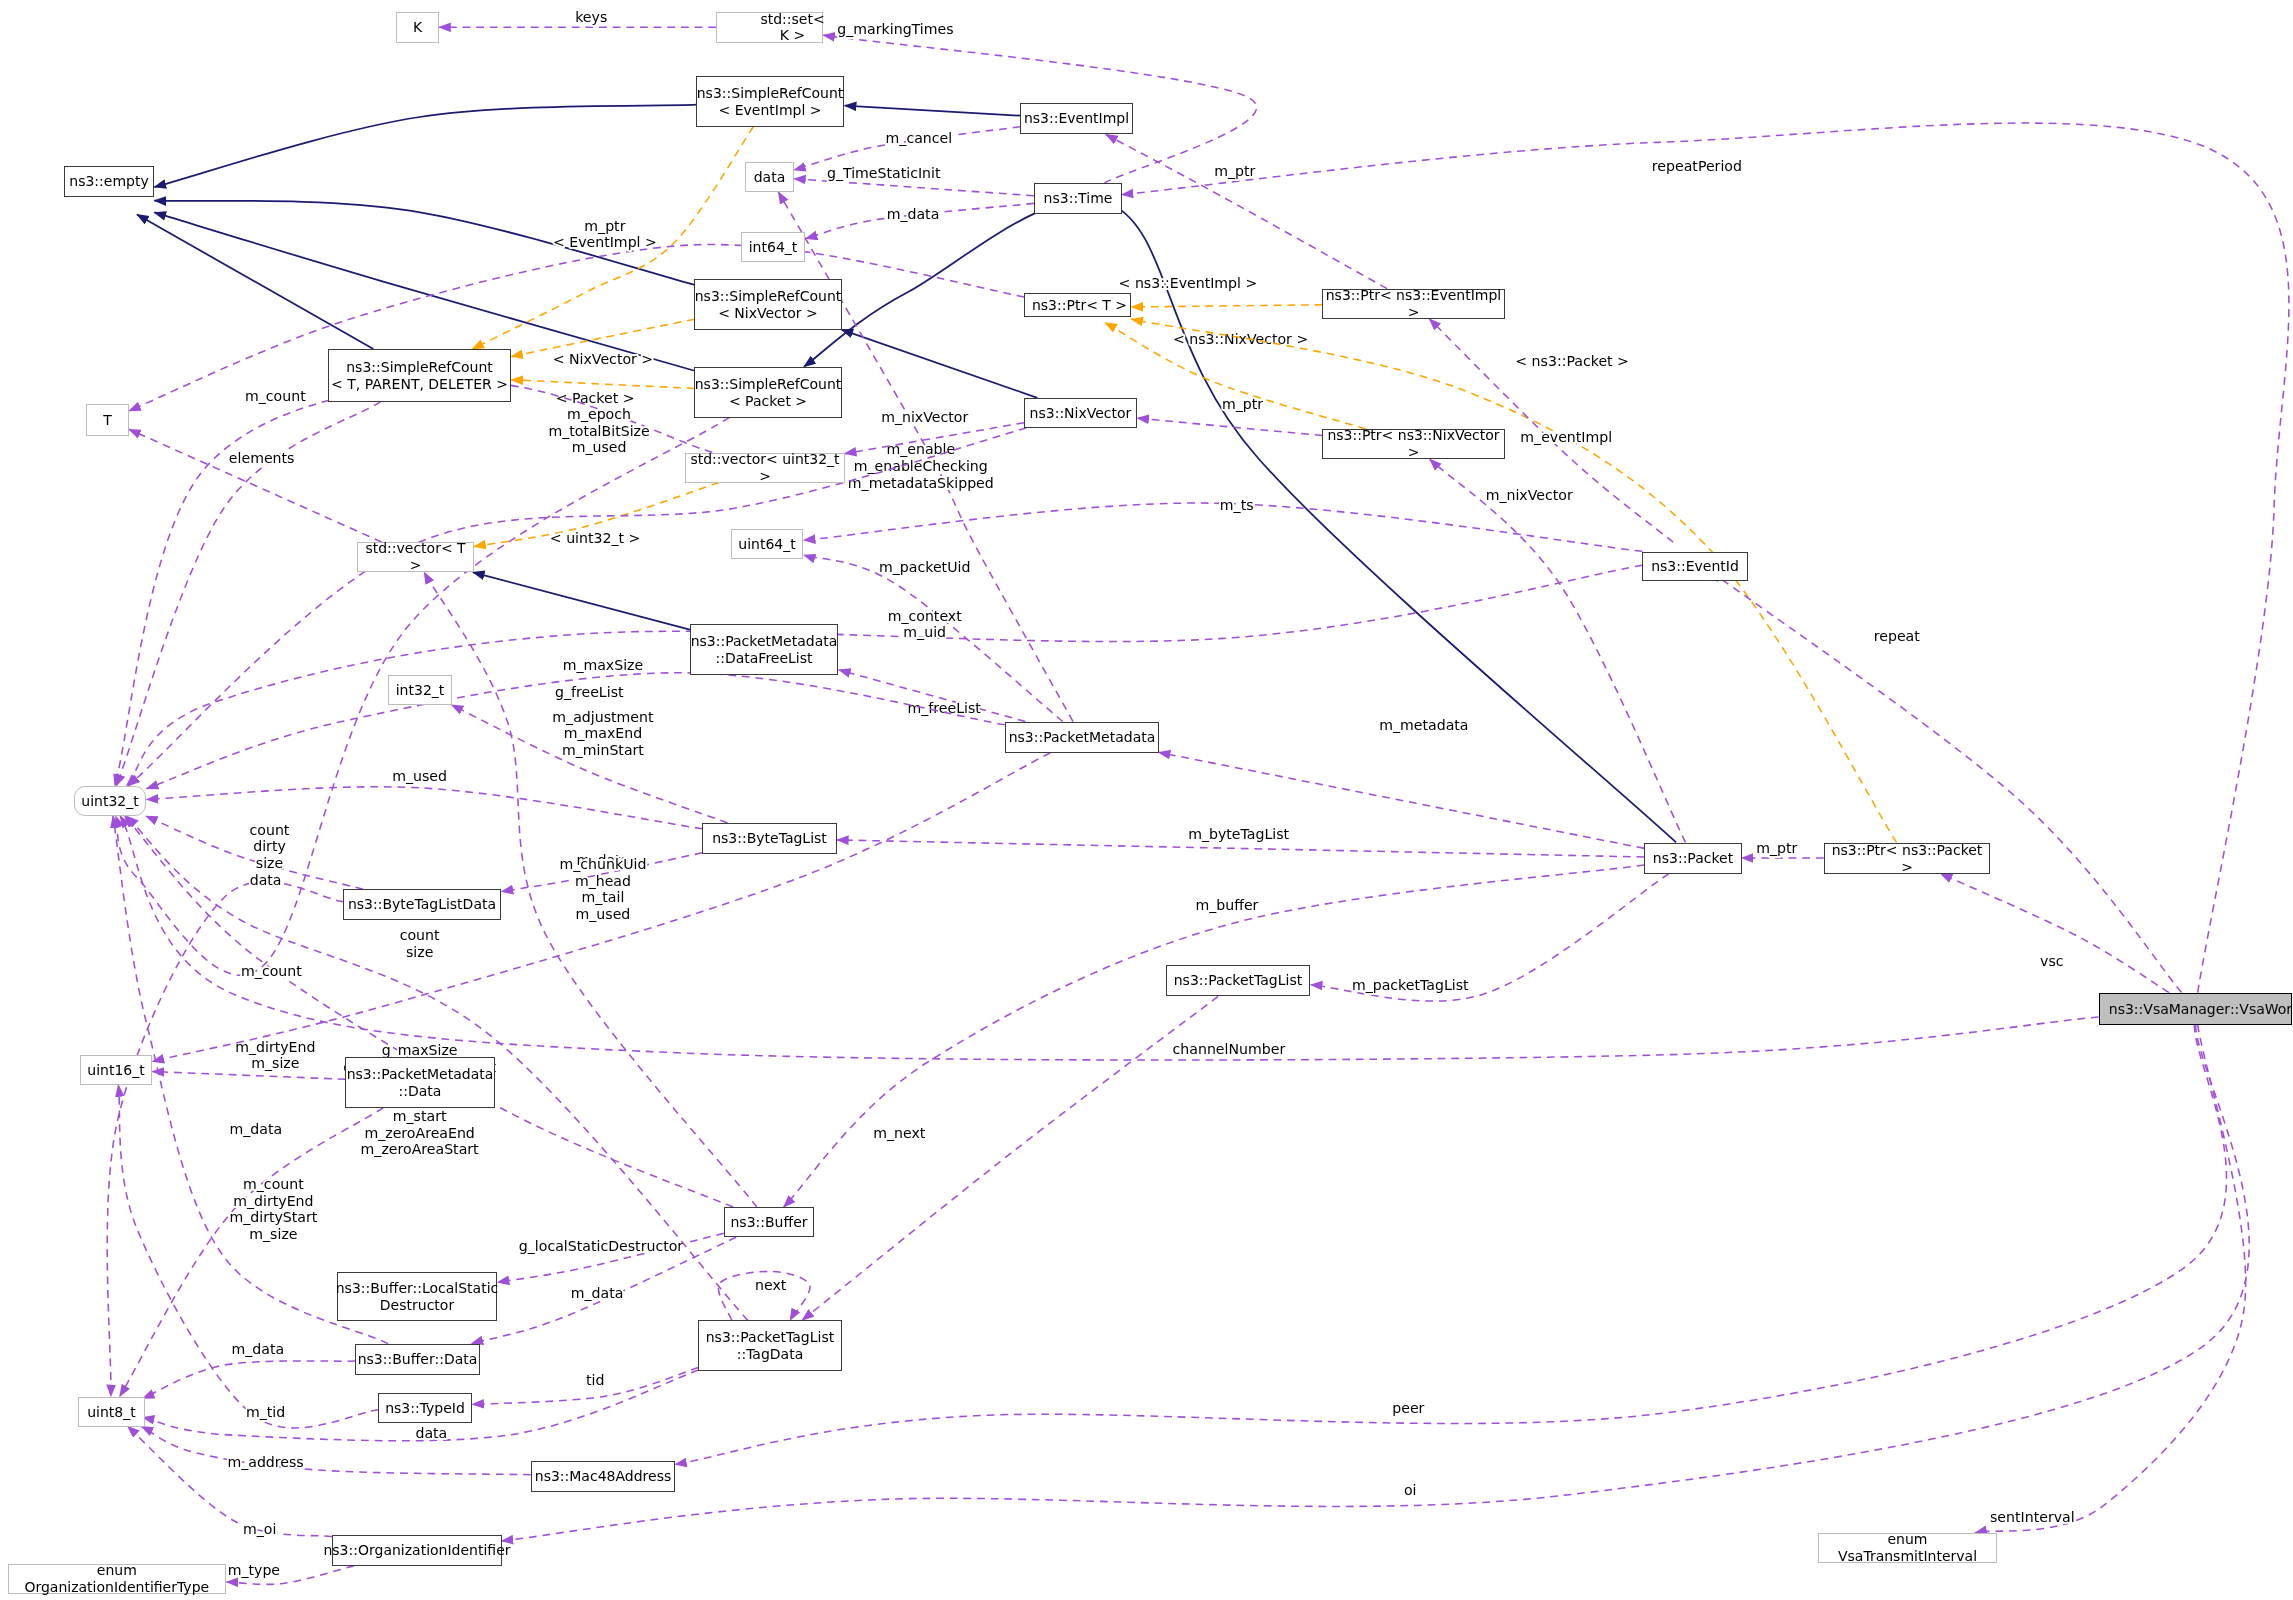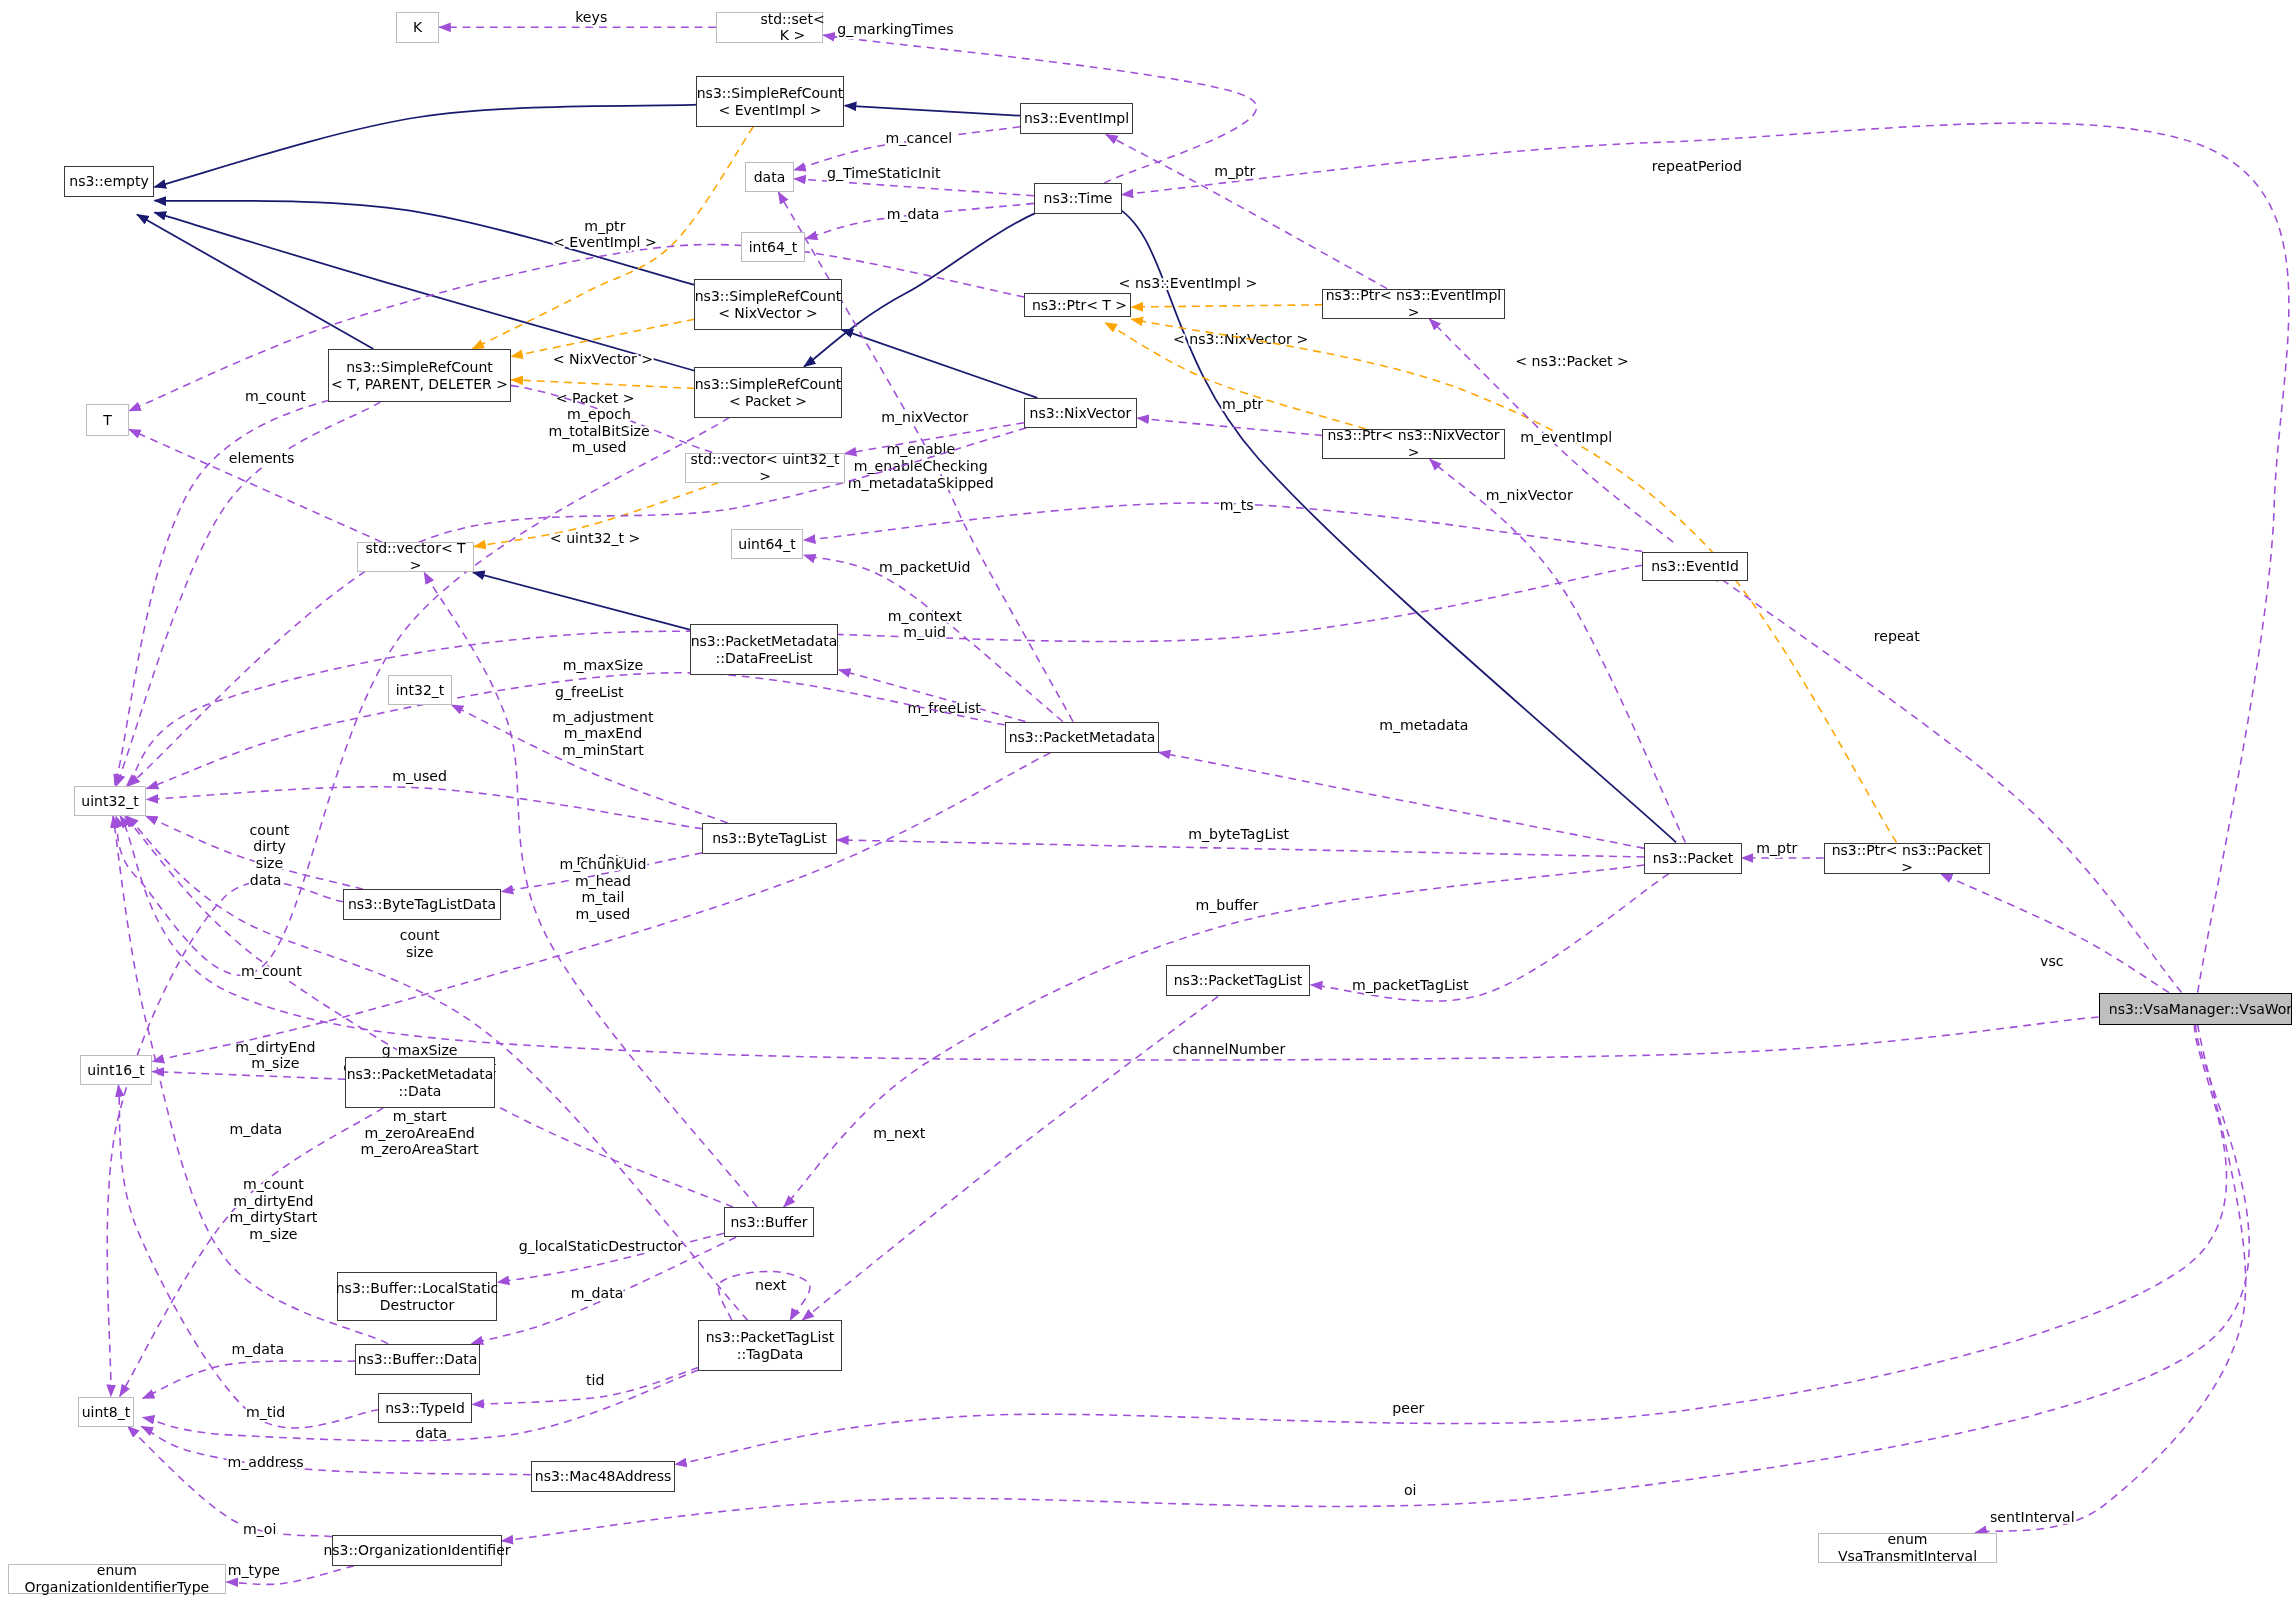--- a/index.html
+++ b/index.html
@@ -192,36 +192,36 @@
     <div class="node kind-class" style="left: 1024px; top: 398px; width: 113px; height: 30px;">ns3::NixVector</div>
     <div class="node kind-class" style="left: 1322px; top: 429px; width: 183px; height: 30px;">ns3::Ptr&lt; ns3::NixVector &gt;</div>
     <div class="node kind-plain" style="left: 685px; top: 453px; width: 160px; height: 30px;">std::vector&lt; uint32_t &gt;</div>
     <div class="node kind-plain" style="left: 357px; top: 542px; width: 117px; height: 30px;">std::vector&lt; T &gt;</div>
     <div class="node kind-plain" style="left: 731px; top: 529px; width: 72px; height: 30px;">uint64_t</div>
     <div class="node kind-class" style="left: 1642px; top: 514px; width: 106px; height: 29px; margin-top: 38px;">ns3::EventId</div>
     <div class="node kind-class" style="left: 690px; top: 624px; width: 148px; height: 51px;">ns3::PacketMetadata
 ::DataFreeList</div>
     <div class="node kind-plain" style="left: 388px; top: 675px; width: 64px; height: 30px;">int32_t</div>
     <div class="node kind-class" style="left: 1005px; top: 722px; width: 154px; height: 31px;">ns3::PacketMetadata</div>
-    <div class="node kind-plain" style="left: 74px; top: 786px; width: 72px; height: 30px;">uint32_t</div>
+    <div class="node kind-plain" style="left: 74px; top: 786px; width: 72px; height: 30px; border-radius: 11px;">uint32_t</div>
     <div class="node kind-class" style="left: 702px; top: 823px; width: 135px; height: 31px;">ns3::ByteTagList</div>
     <div class="node kind-class" style="left: 343px; top: 889px; width: 158px; height: 31px;">ns3::ByteTagListData</div>
     <div class="node kind-class" style="left: 1644px; top: 843px; width: 98px; height: 31px;">ns3::Packet</div>
     <div class="node kind-class" style="left: 1824px; top: 843px; width: 166px; height: 31px;">ns3::Ptr&lt; ns3::Packet &gt;</div>
     <div class="node kind-class" style="left: 1166px; top: 965px; width: 144px; height: 31px;">ns3::PacketTagList</div>
     <div class="node kind-main" style="left: 2099px; top: 993px; width: 193px; height: 32px; padding-left: 20px;">ns3::VsaManager::VsaWork</div>
     <div class="node kind-plain" style="left: 80px; top: 1055px; width: 72px; height: 30px;">uint16_t</div>
     <div class="node kind-class" style="left: 345px; top: 1057px; width: 150px; height: 51px;">ns3::PacketMetadata
 ::Data</div>
     <div class="node kind-class" style="left: 724px; top: 1207px; width: 90px; height: 30px;">ns3::Buffer</div>
     <div class="node kind-class" style="left: 337px; top: 1272px; width: 160px; height: 49px;">ns3::Buffer::LocalStatic
 Destructor</div>
     <div class="node kind-class" style="left: 698px; top: 1320px; width: 144px; height: 51px;">ns3::PacketTagList
 ::TagData</div>
     <div class="node kind-class" style="left: 355px; top: 1344px; width: 125px; height: 31px;">ns3::Buffer::Data</div>
     <div class="node kind-class" style="left: 378px; top: 1393px; width: 94px; height: 30px;">ns3::TypeId</div>
-    <div class="node kind-plain" style="left: 78px; top: 1397px; width: 56px; height: 30px;">uint8_t</div>
+    <div class="node kind-plain" style="left: 78px; top: 1397px; width: 67px; height: 30px;">uint8_t</div>
     <div class="node kind-class" style="left: 531px; top: 1461px; width: 144px; height: 31px;">ns3::Mac48Address</div>
     <div class="node kind-class" style="left: 332px; top: 1535px; width: 170px; height: 31px;">ns3::OrganizationIdentifier</div>
     <div class="node kind-plain" style="left: 7.8px; top: 1564px; width: 218px; height: 30px;">enum OrganizationIdentifierType</div>
     <div class="node kind-plain" style="left: 1818px; top: 1533px; width: 179px; height: 30px;">enum VsaTransmitInterval</div>
   </div>
 
 
 </body></html>

